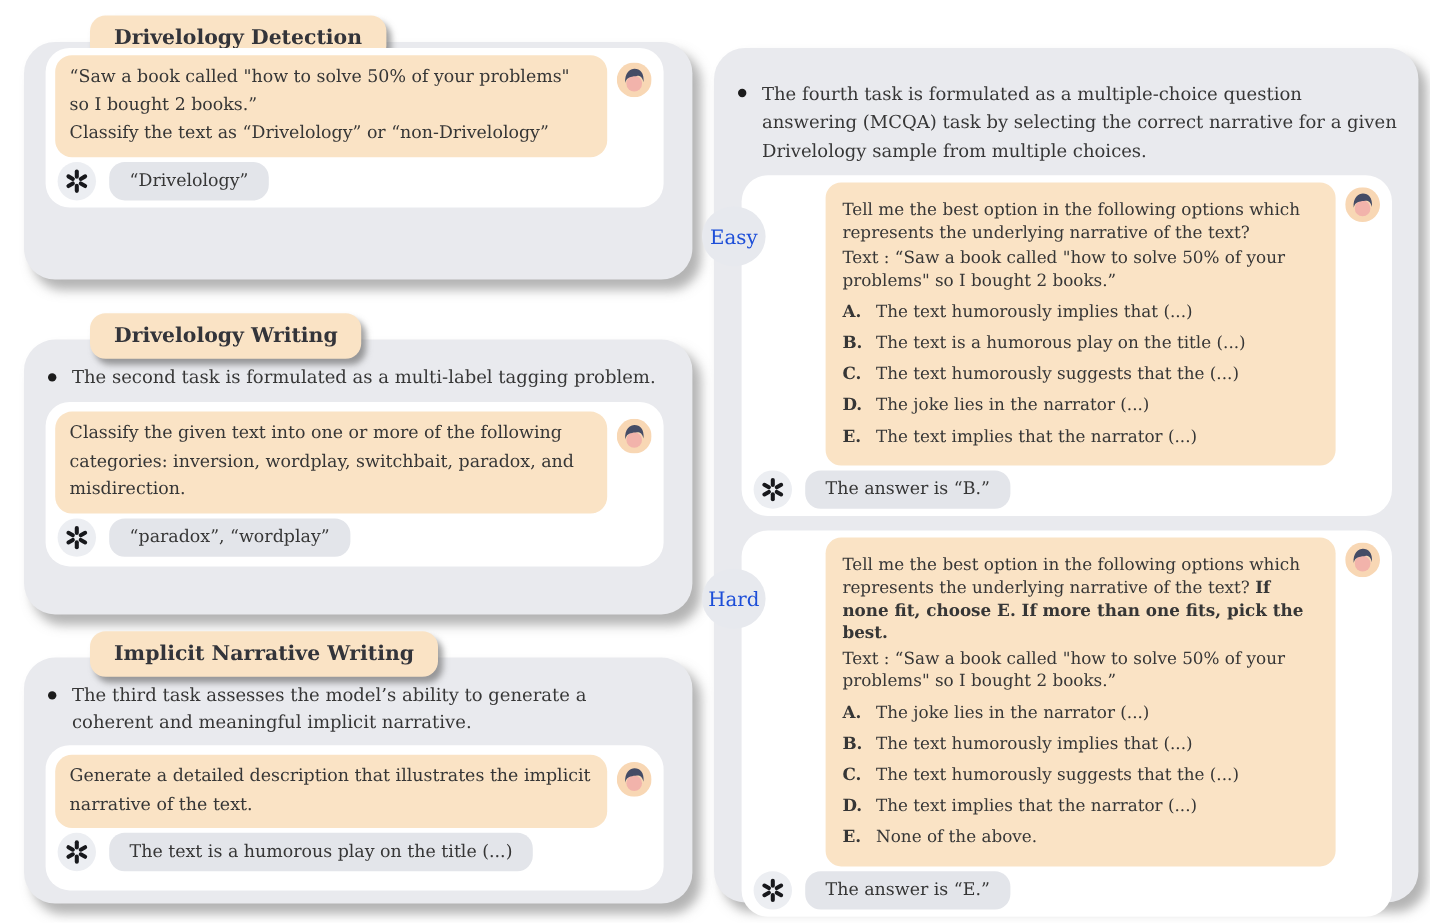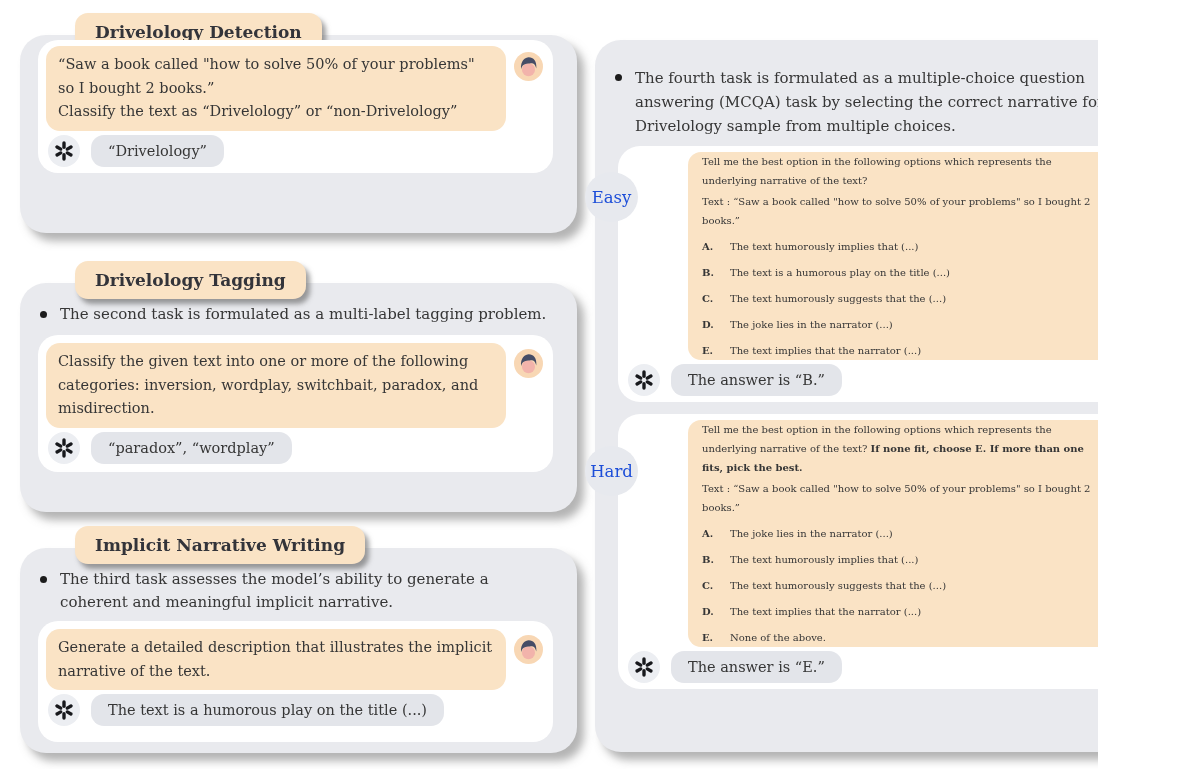--- a/index.html
+++ b/index.html
@@ -1,16 +1,16 @@
 <!DOCTYPE html>
 <html><head>
 <meta charset="utf-8">
 <style>
   html,body{margin:0;padding:0;background:#ffffff;}
-  .page{position:relative;width:1098px;height:769px;background:#ffffff;overflow:hidden;
+  .page{position:relative;width:1192px;height:769px;background:#ffffff;overflow:hidden;
         font-family:"DejaVu Serif","Liberation Serif",serif;color:#363636;}
   .panel{position:absolute;background:#e9eaee;border-radius:26px;
          box-shadow:7px 8px 9px rgba(105,105,105,0.5);}
   .p1{left:20px;top:35px;width:557px;height:198px;}
   .p2{left:20px;top:283px;width:557px;height:229px;}
   .p3{left:20px;top:548px;width:557px;height:205px;}
   .p4{left:595px;top:40px;width:587px;height:712px;}
   .badge{position:absolute;top:-22px;left:55px;background:#fae3c5;border-radius:13px;
          padding:9px 20px;font-weight:bold;font-size:17px;color:#33343a;white-space:nowrap;
          box-shadow:4px 5px 5px rgba(95,95,95,0.6);}
@@ -27,21 +27,21 @@
   .p4 .card.hard{margin-top:12px;}
   .prompt-row{display:flex;align-items:flex-start;}
   .bubble{border-radius:14px;font-size:14.5px;line-height:23.5px;padding:7px 12px;}
   .bubble.peach{background:#fae3c5;flex:1;}
   .avatar{width:29px;height:29px;flex:none;margin:6px 2px 0 8px;}
   .reply-row{display:flex;align-items:center;gap:11px;margin:4px 0 0 2px;}
   .ai-badge{width:32px;height:32px;border-radius:50%;background:#eceef2;flex:none;
             display:flex;align-items:center;justify-content:center;}
   .reply-bubble{background:#e3e5ea;border-radius:13px;padding:5px 17px;font-size:14.5px;line-height:22px;}
   
-  .mc .bubble.peach{margin-left:62px;font-size:10px;line-height:19px;padding:0 14px;border-radius:13px;}
+  .mc .bubble.peach{margin-left:62px;font-size:14px;line-height:19px;padding:14px 14px;border-radius:13px;}
   .mc .avatar{margin-top:4px;}
   .mc-line{margin:0 0 2px 0;}
   .opt{display:flex;margin-top:7px;}
   .opt-letter{font-weight:bold;width:28px;flex:none;}
   .diff-circle{position:absolute;left:-33px;top:26px;width:53px;height:50px;border-radius:50%;
                background:#e7e9ee;display:flex;align-items:center;justify-content:center;
                color:#1d4ed8;font-size:16.5px;z-index:2;}
   .card.hard .diff-circle{top:32px;}
   .bold{font-weight:bold;}
 </style>
@@ -79,21 +79,21 @@
           </g>
             </svg>
         </span>
         <div class="reply-bubble">“Drivelology”</div>
       </div>
     </div>
   </section>
 
   <section class="panel p2">
     <div class="badge">
-      <span>Drivelology Tagging</span>
+      <span>Drivelology Writing</span>
     </div>
     <div class="bullet-row">
       <span class="dot"></span>
       <p class="desc">The second task is formulated as a multi-label tagging problem.</p>
     </div>
     <div class="card">
       <div class="prompt-row">
         <div class="bubble peach">Classify the given text into one or more of the following categories: inversion, wordplay, switchbait, paradox, and misdirection.</div>
         <svg class="avatar" viewBox="0 0 32 32">
           <circle cx="16" cy="16" r="16" fill="#f8d7b4"></circle>

